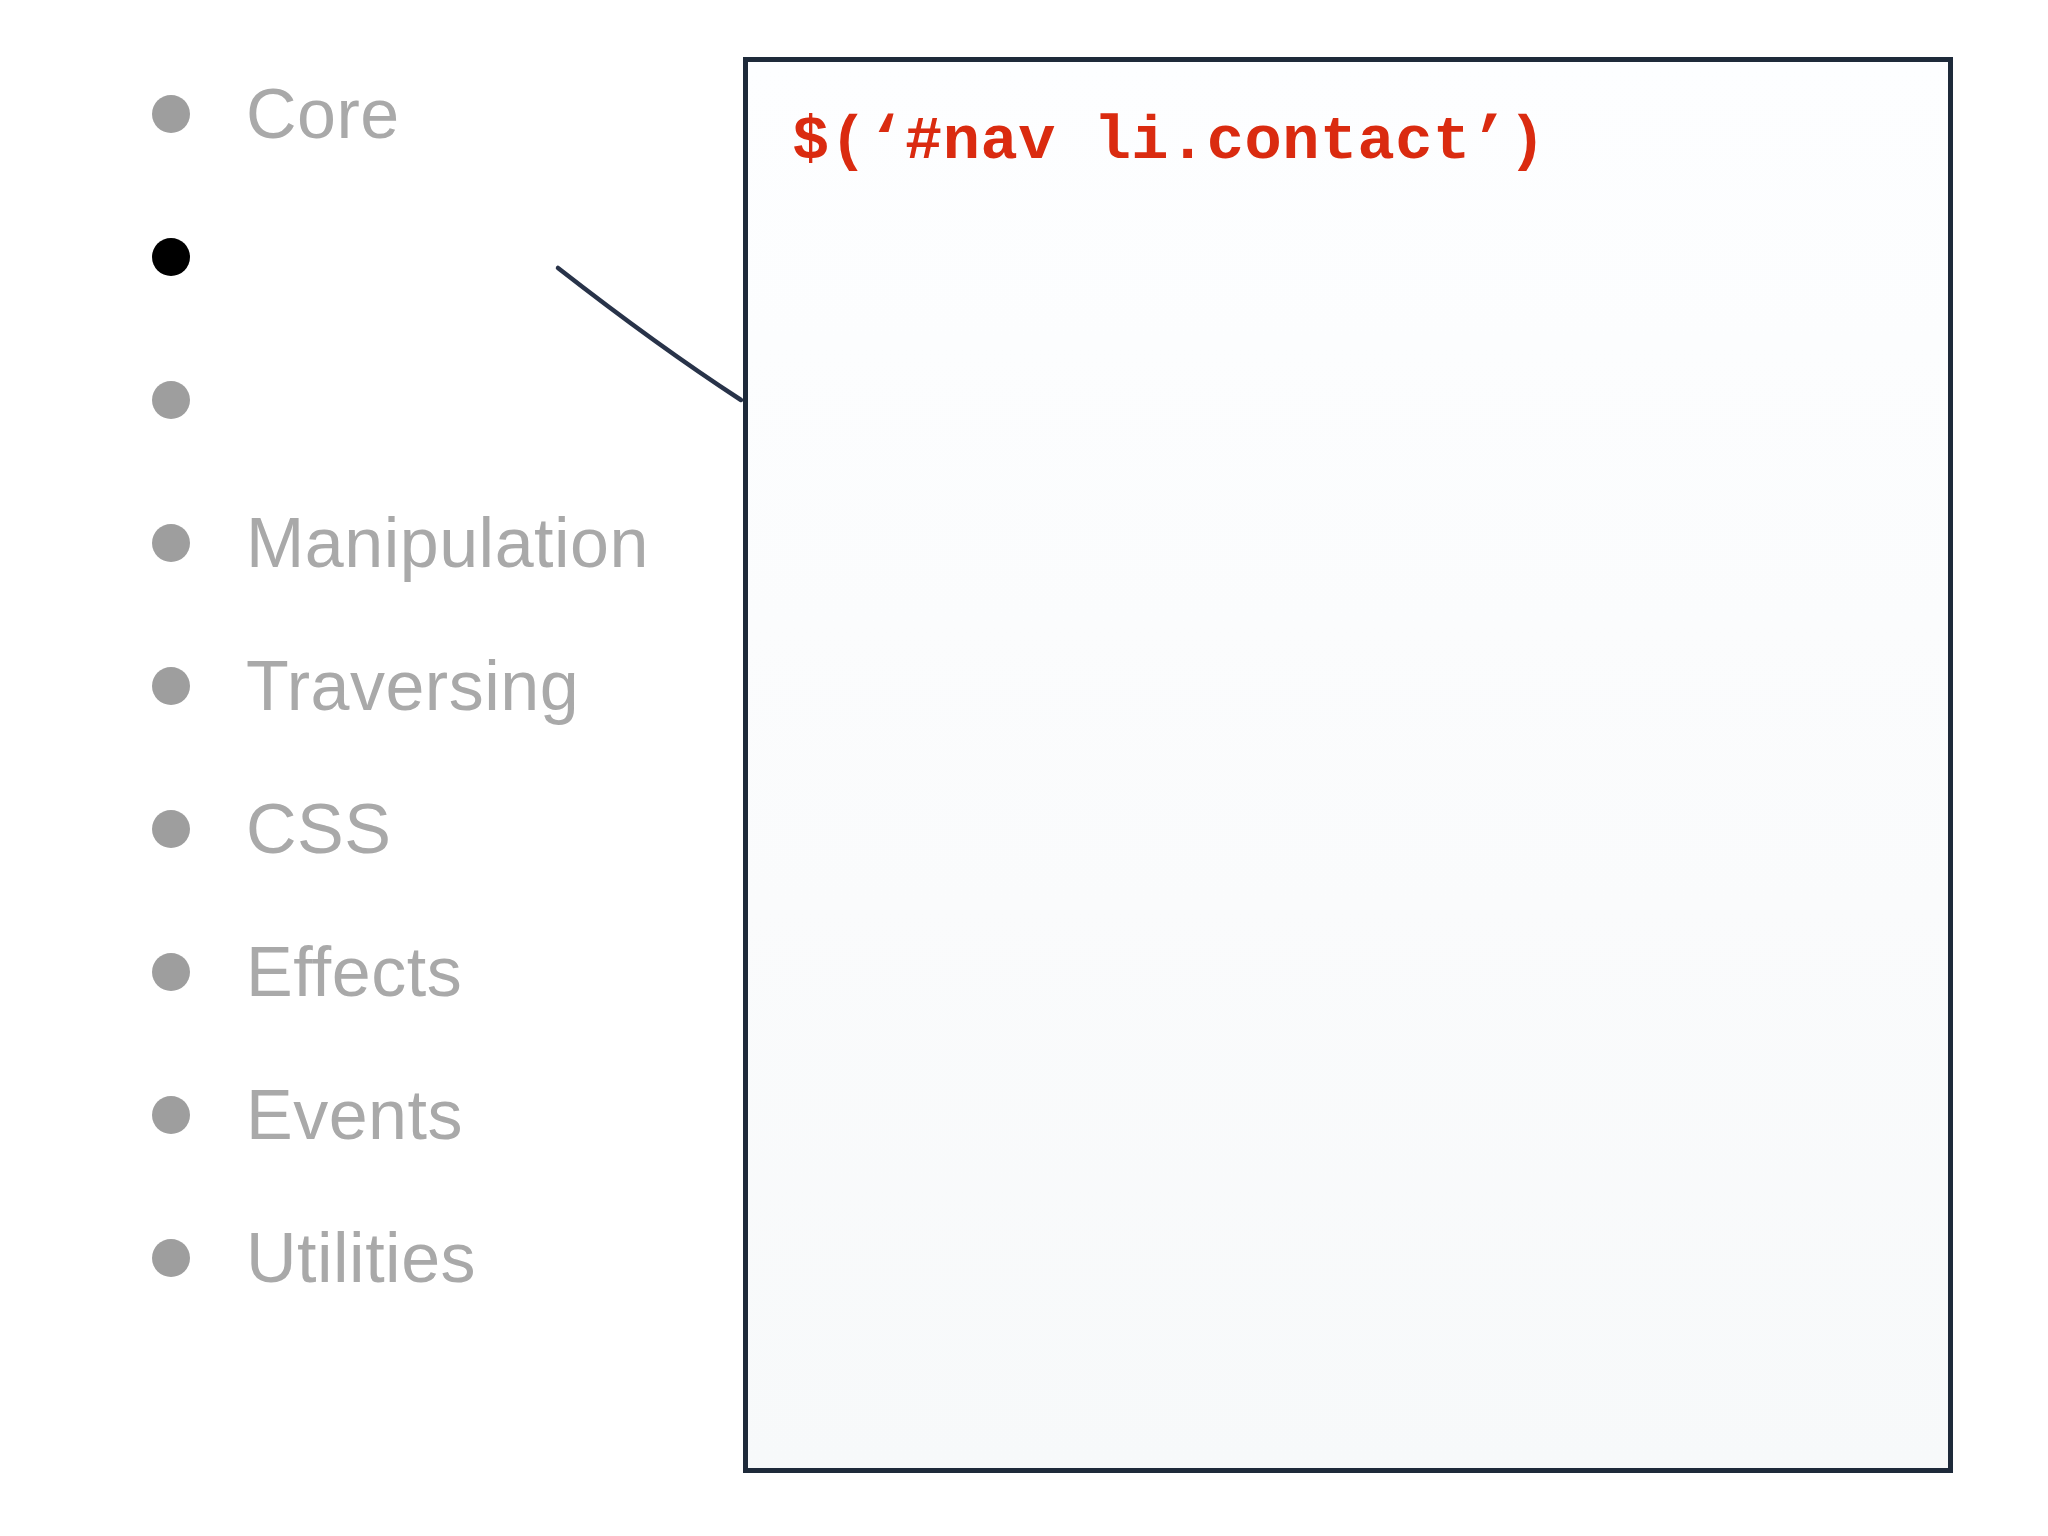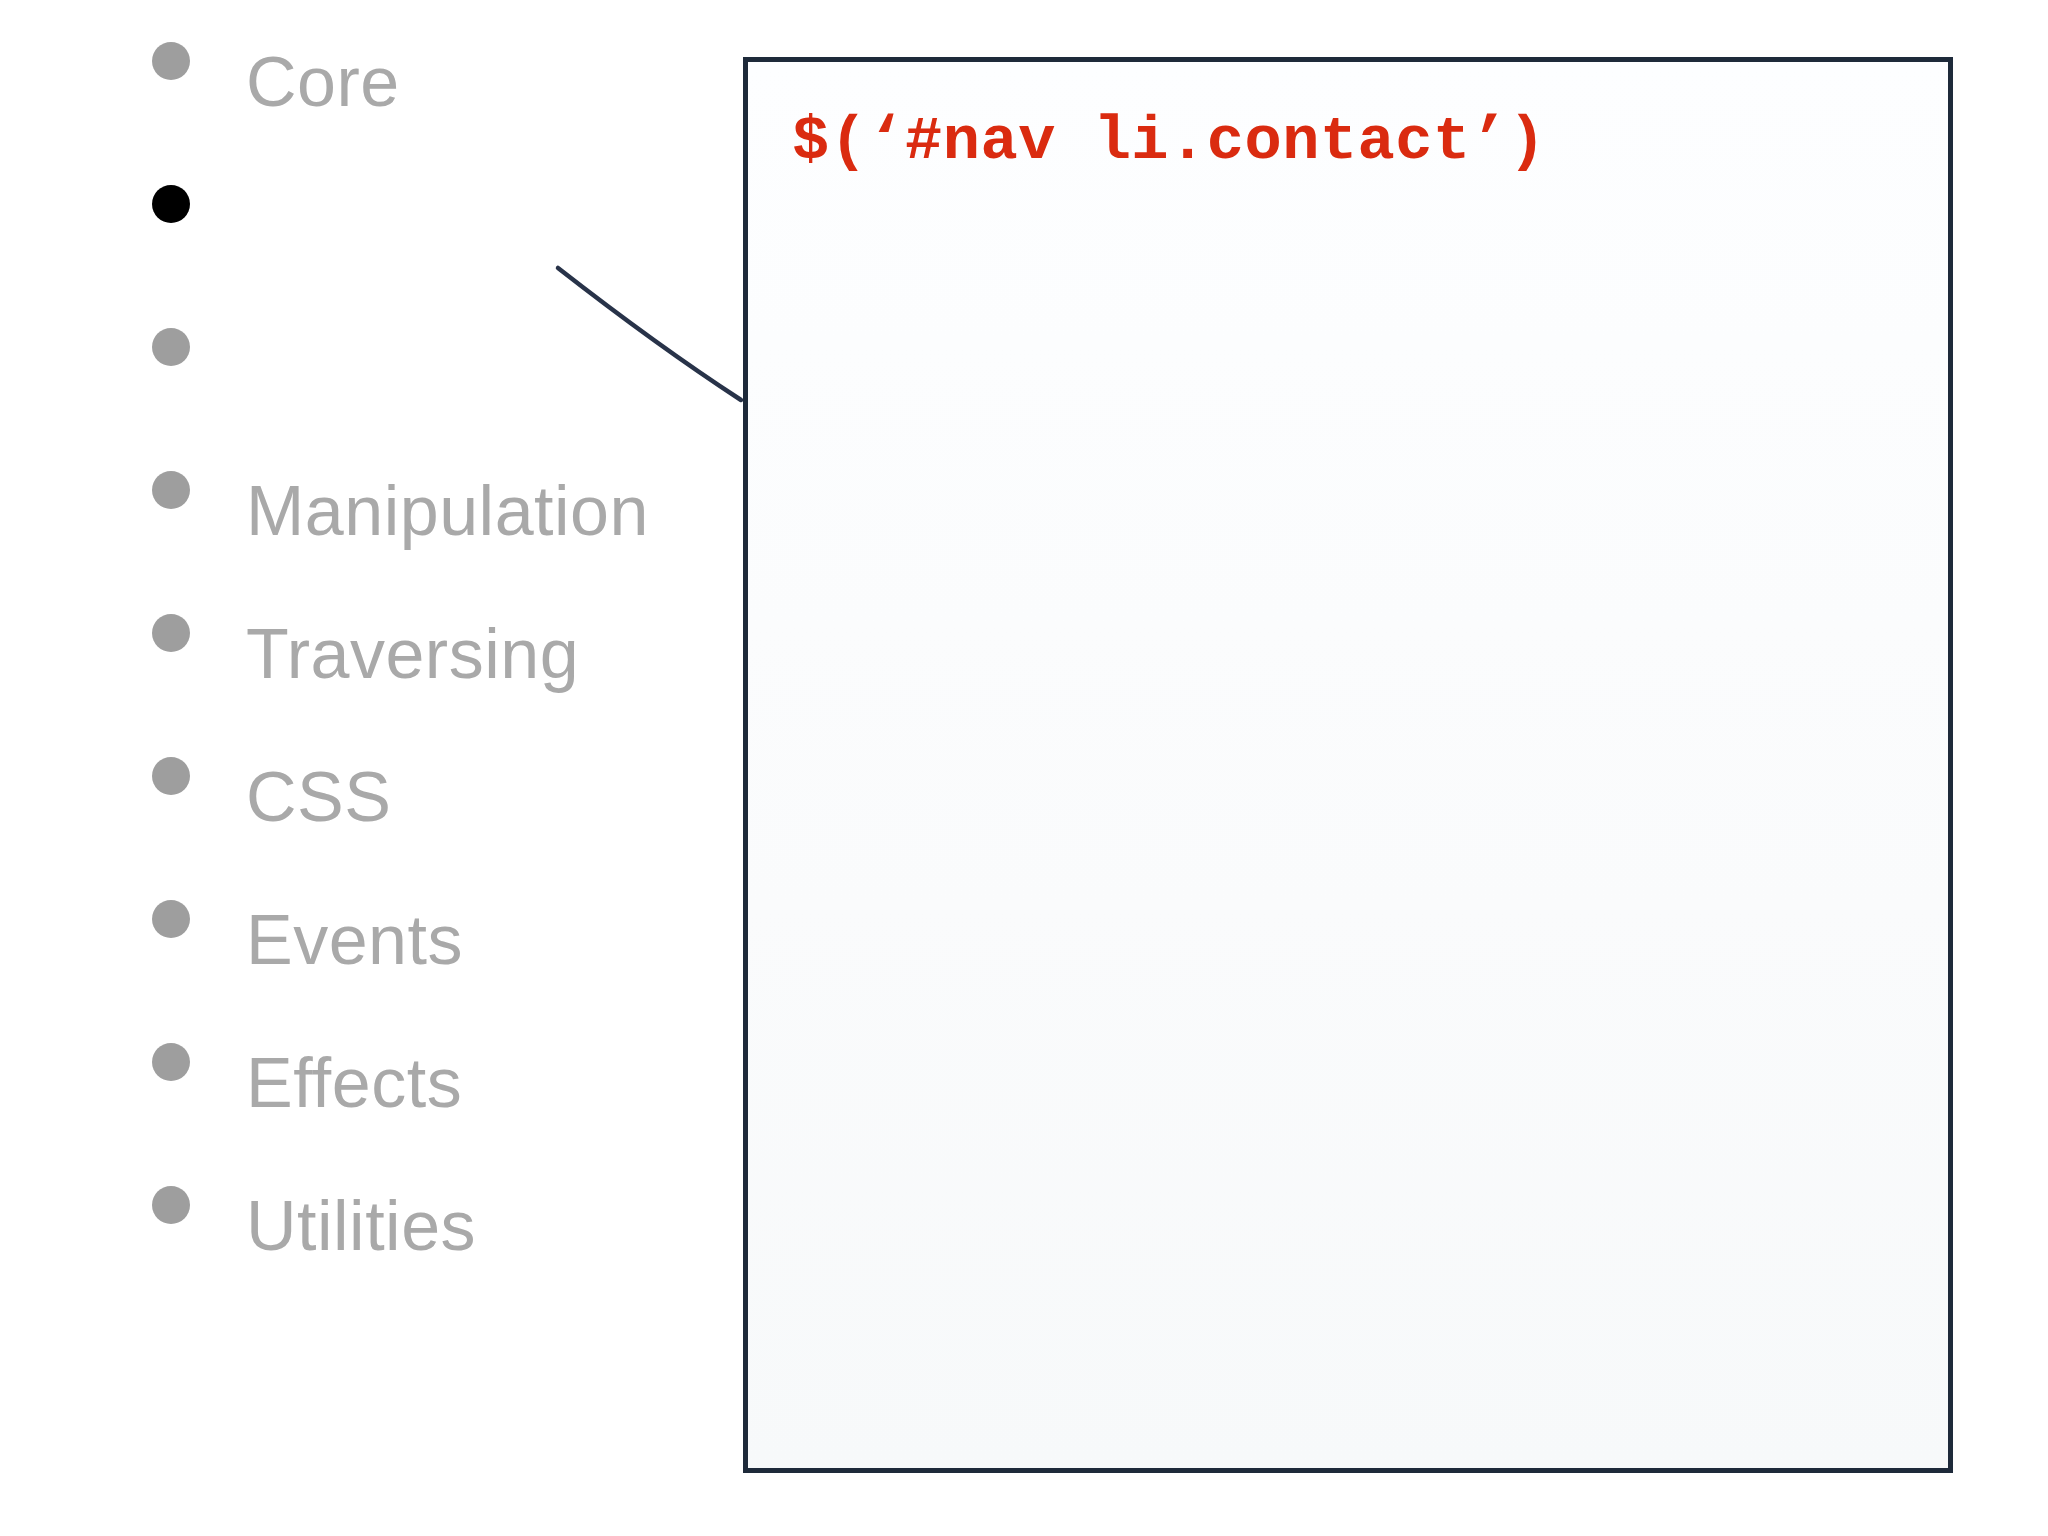--- a/index.html
+++ b/index.html
@@ -20,20 +20,21 @@
   .topic-list {
     position: absolute;
     left: 128px;
     top: 42px;
     margin: 0;
     padding: 0;
     list-style: none;
   }
   .topic-item {
     display: flex;
+    align-items: center;
     height: 143px;
   }
   .bullet {
     width: 38px;
     height: 38px;
     border-radius: 50%;
     background: var(--bullet-inactive, #9e9e9e);
     flex: 0 0 auto;
     margin-left: 24px;
   }
@@ -109,26 +110,26 @@
       <span class="topic-label">Traversing</span>
     </li>
 
     <li class="topic-item">
       <span class="bullet"></span>
       <span class="topic-label">CSS</span>
     </li>
 
     <li class="topic-item">
       <span class="bullet"></span>
-      <span class="topic-label">Events</span>
+      <span class="topic-label">Effects</span>
     </li>
 
     <li class="topic-item">
       <span class="bullet"></span>
-      <span class="topic-label">Effects</span>
+      <span class="topic-label">Events</span>
     </li>
 
 
     <li class="topic-item">
       <span class="bullet"></span>
       <span class="topic-label">Utilities</span>
     </li>
   </ul>
 
   <svg class="connector-svg" viewBox="0 0 2048 1536" xmlns="http://www.w3.org/2000/svg">

